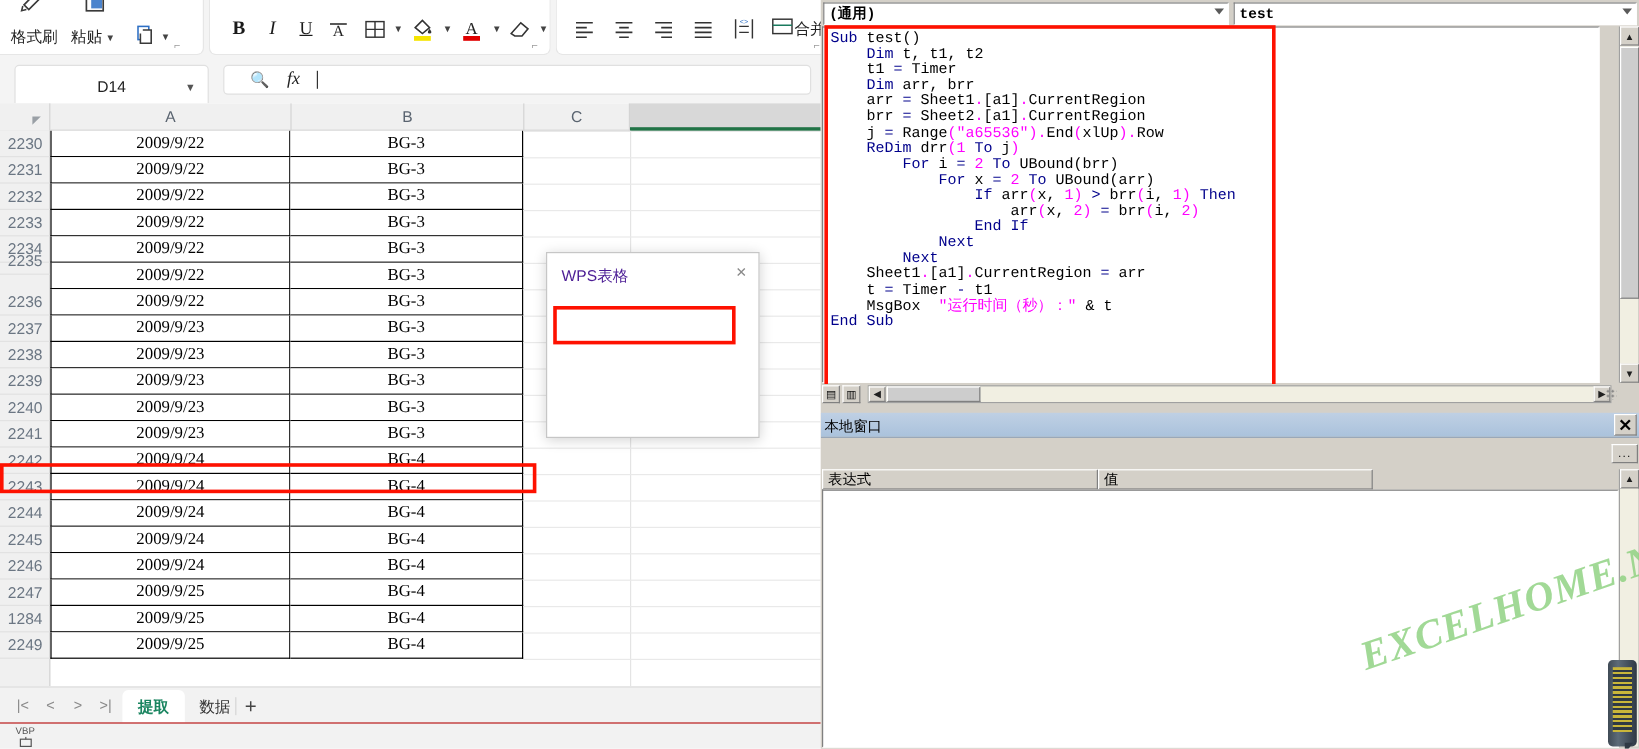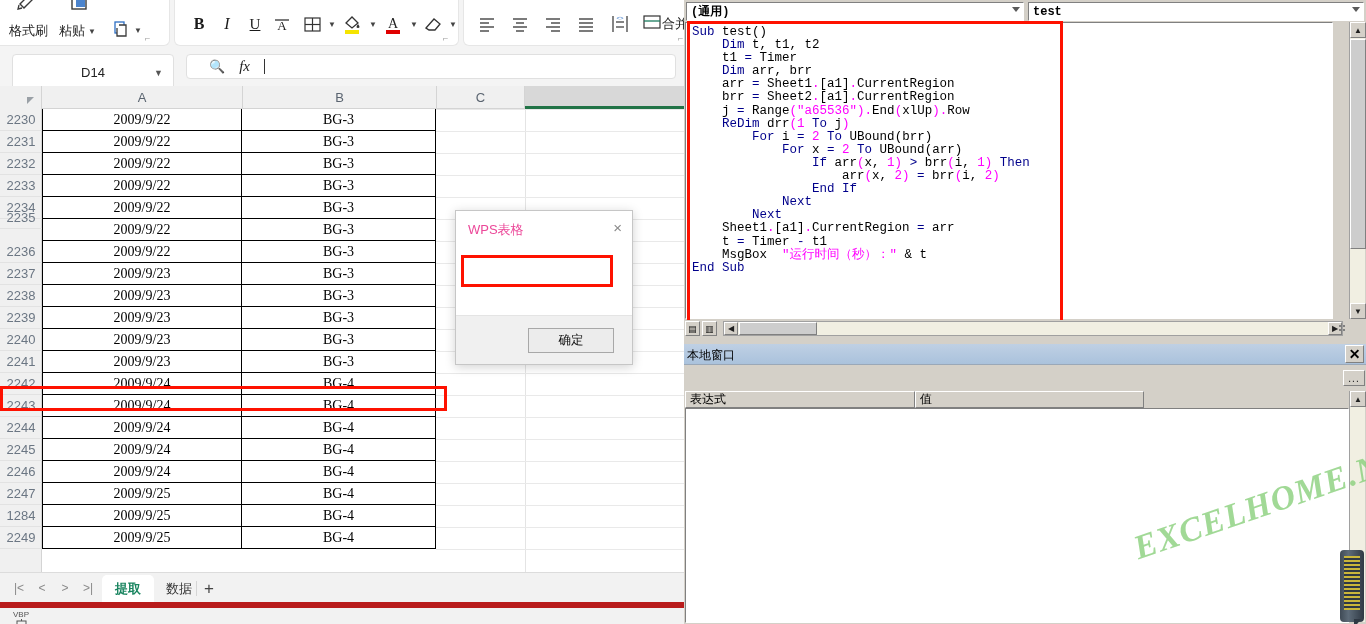--- a/index.html
+++ b/index.html
@@ -152,36 +152,36 @@
     border-radius: 5px 5px 0 0;
   }
   .addsheet {
     position: absolute; top: 6px; font-size: 17px; color: #444; font-weight: 300;
   }
   .tabsep {
     position: absolute; top: 8px; width: 1px; height: 15px; background: #d5d5d5;
   }
   .statusbar {
     position: absolute; left: 0; top: 602px; width: 684px; height: 22px;
-    background: #f2f2f2; border-top: 6px solid #b91c1c;
+    background: #f2f2f2; border-top: 1px solid #b91c1c;
   }
   .vbp-icon {
     position: absolute; left: 13px; top: 3px; font-size: 8px;
     color: #555; line-height: 1.05; text-align: center;
   }
 
   
   .dlg {
     position: absolute; left: 455px; top: 210px; width: 178px; height: 155px;
     background: #ffffff; border: 1px solid #c6c6c6;
     box-shadow: 0 2px 10px rgba(0,0,0,.18);
   }
   .dlg-title {
     position: absolute; left: 12px; top: 10px;
-    font-size: 13px; color: #ec4899; text-align: center;
+    font-size: 13px; color: #4c1d95; text-align: center;
   }
   .dlg-close {
     position: absolute; right: 10px; top: 9px; font-size: 15px; color: #8a8a8a;
     line-height: 1;
   }
   .dlg-body {
     position: absolute; left: 0; top: 36px; width: 100%; height: 70px;
     background: #fff;
   }
   .dlg-msg {
@@ -660,23 +660,20 @@
         <svg width="13" height="10" viewBox="0 0 13 10">
             <rect x="2" y="2" width="9" height="6" fill="none" stroke="#555" stroke-width="1"></rect>
             <line x1="6.5" y1="0" x2="6.5" y2="2" stroke="#555" stroke-width="1"></line>
           </svg>
       </div>
     </div>
 
     <div class="dlg">
       <div class="dlg-title">WPS表格</div>
       <div class="dlg-close">×</div>
-      <div class="dlg-foot">
-        <div class="dlg-ok">确定</div>
-      </div>
       <div class="redbox" style="left:5px; top:44px; width:152px; height:32px;"></div>
     </div>
   </div>
 
   <div id="vbe">
 
     <div class="vbe-dd" style="left:2px; width:338px;">
       <span>(通用)</span>
       <span class="vbe-dd-arrow"></span>
     </div>

